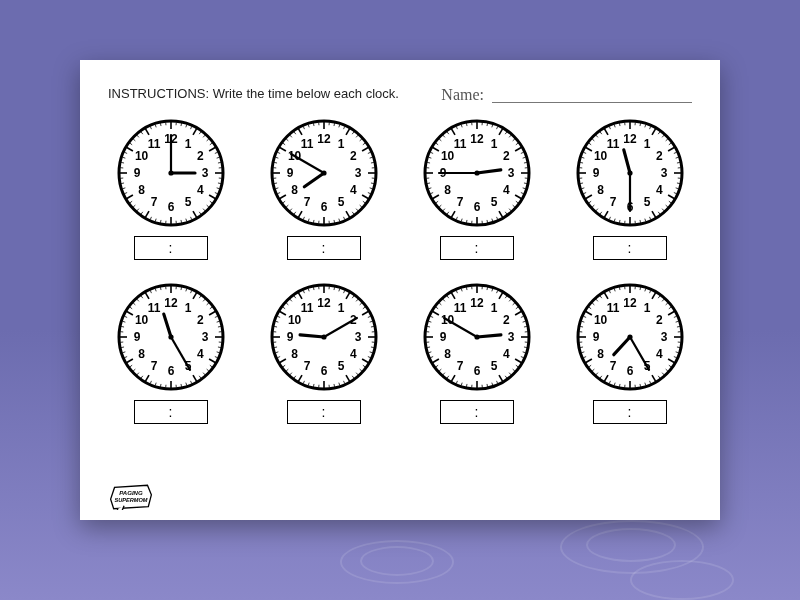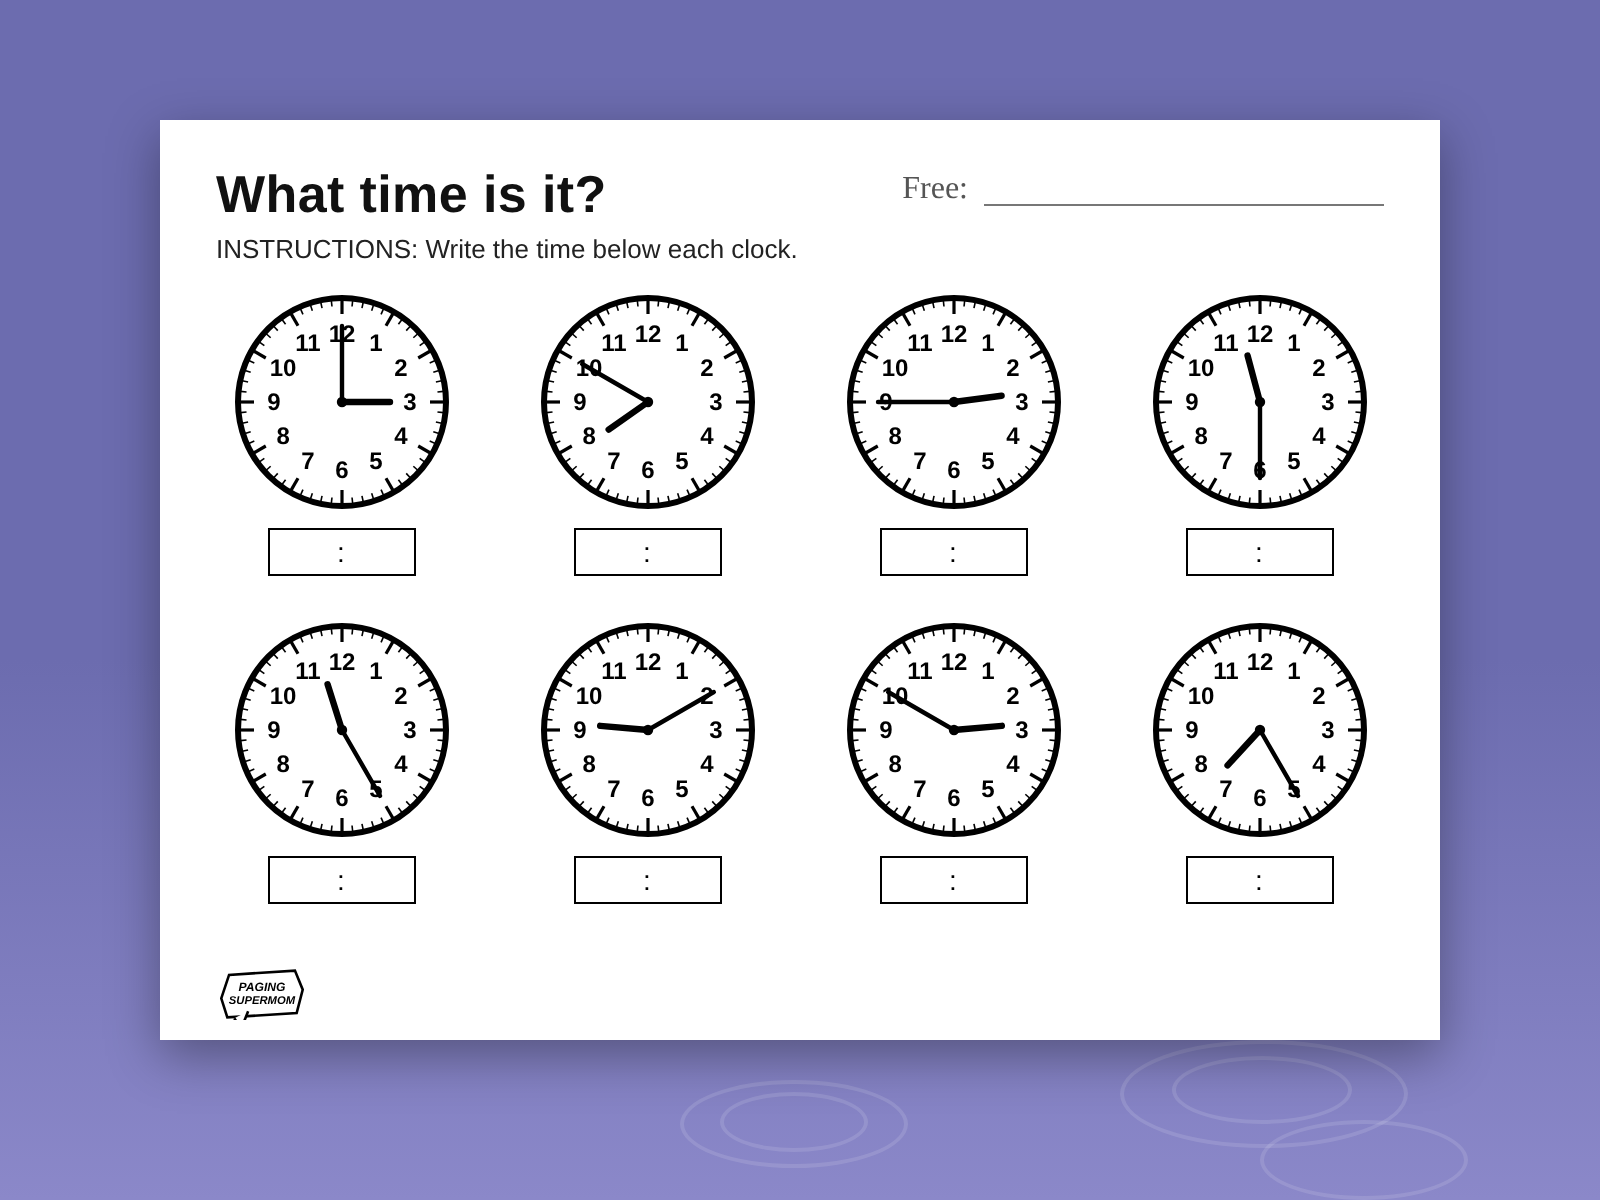--- a/index.html
+++ b/index.html
@@ -140,25 +140,24 @@
   <div class="ripple" style="width:110px;height:40px;left:340px;top:540px;"></div>
   <div class="ripple" style="width:70px;height:26px;left:360px;top:546px;"></div>
   <div class="ripple" style="width:140px;height:50px;left:560px;top:520px;"></div>
   <div class="ripple" style="width:86px;height:30px;left:586px;top:528px;"></div>
   <div class="ripple" style="width:100px;height:36px;left:630px;top:560px;"></div>
 
   <div class="sheet">
 
     <div class="header">
       <div class="title-block">
-        <div class="title">What time is it?</div>
         <div class="instr">INSTRUCTIONS: Write the time below each clock.</div>
       </div>
       <div class="nameblock">
-        <span class="namelabel">Free:</span>
+        <span class="namelabel">Name:</span>
         <span class="nameline"></span>
       </div>
     </div>
 
     <div class="grid" id="clock-grid">
 
     <div class="cell">
           <div class="clock-wrap">
             <svg class="clock-svg" viewBox="0 0 110 110">
               <circle cx="55" cy="55" r="52" fill="#fff" stroke="#000" stroke-width="3"></circle>

